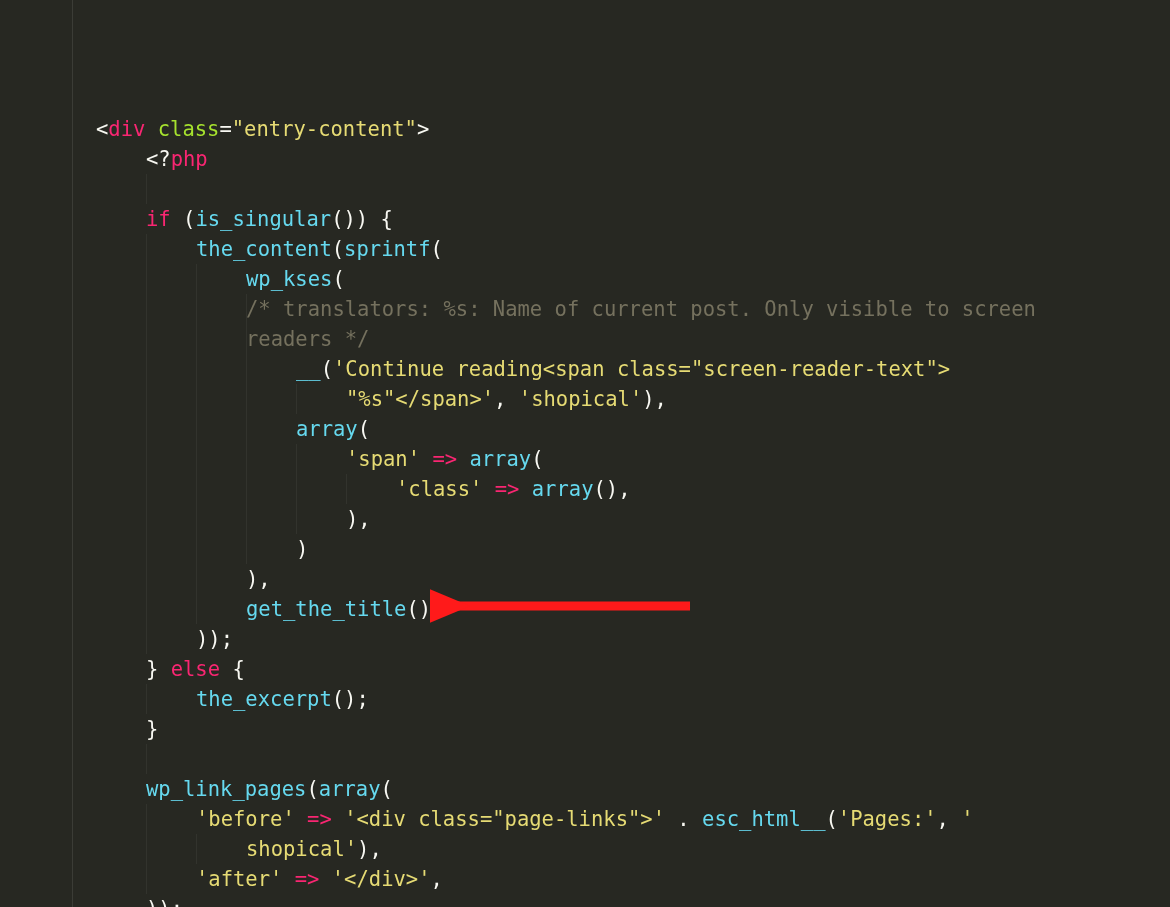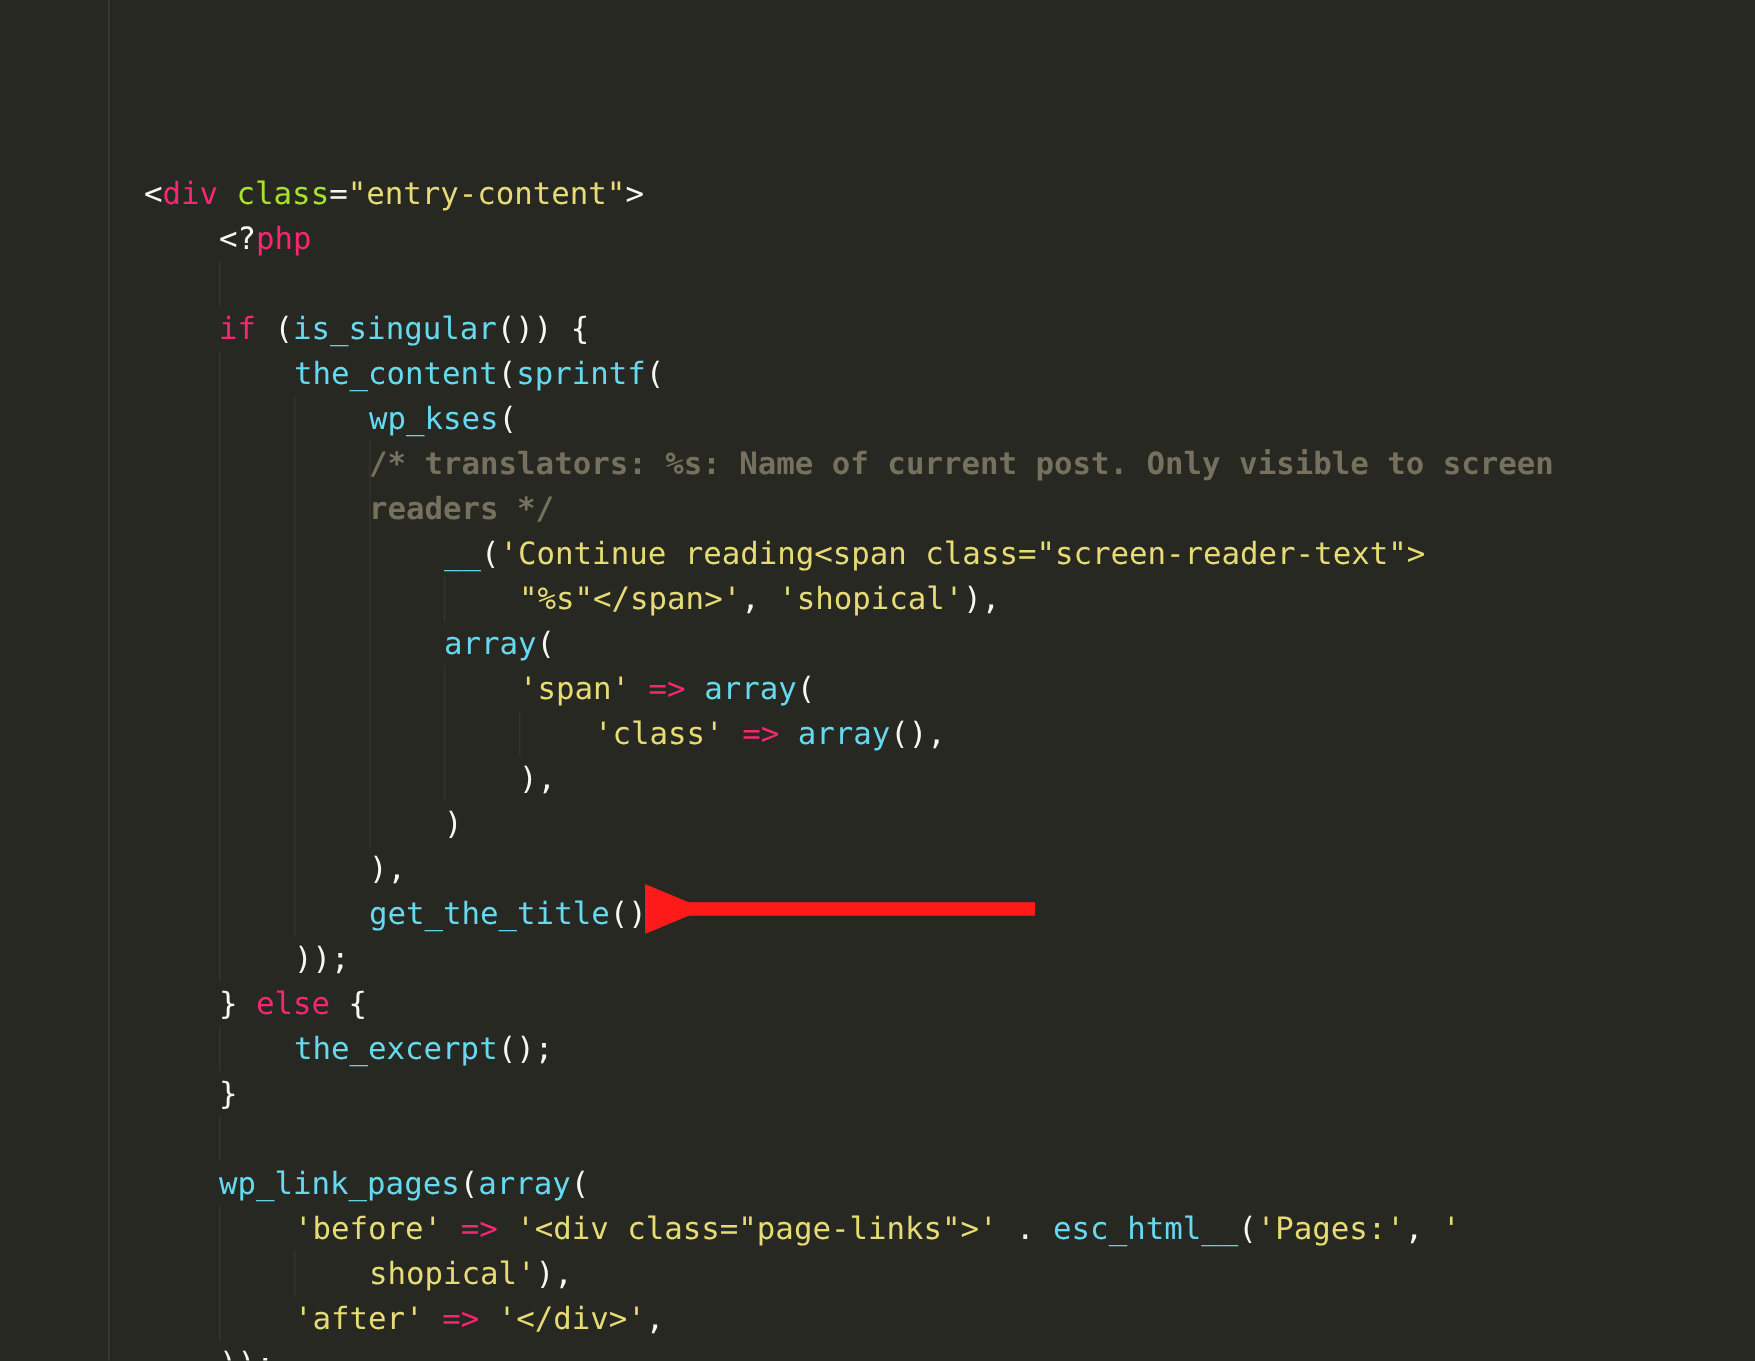--- a/index.html
+++ b/index.html
@@ -41,21 +41,21 @@
   }
 
   
   .tk-punc   { color: #f8f8f2; }
   .tk-tag    { color: #f92672; }
   .tk-kw     { color: #f92672; }
   .tk-attr   { color: #a6e22e; }
   .tk-func   { color: #66d9ef; }
   .tk-str    { color: #e6db74; }
   .tk-arrow  { color: #f92672; }
-  .tk-comm   { color: #75715e; font-weight: bold; }
+  .tk-comm   { color: #75715e; }
   .tk-plain  { color: #f8f8f2; }
 
   .annotation-arrow {
     position: absolute;
     pointer-events: none;
   }
 </style>
 </head>
 <body>
 

